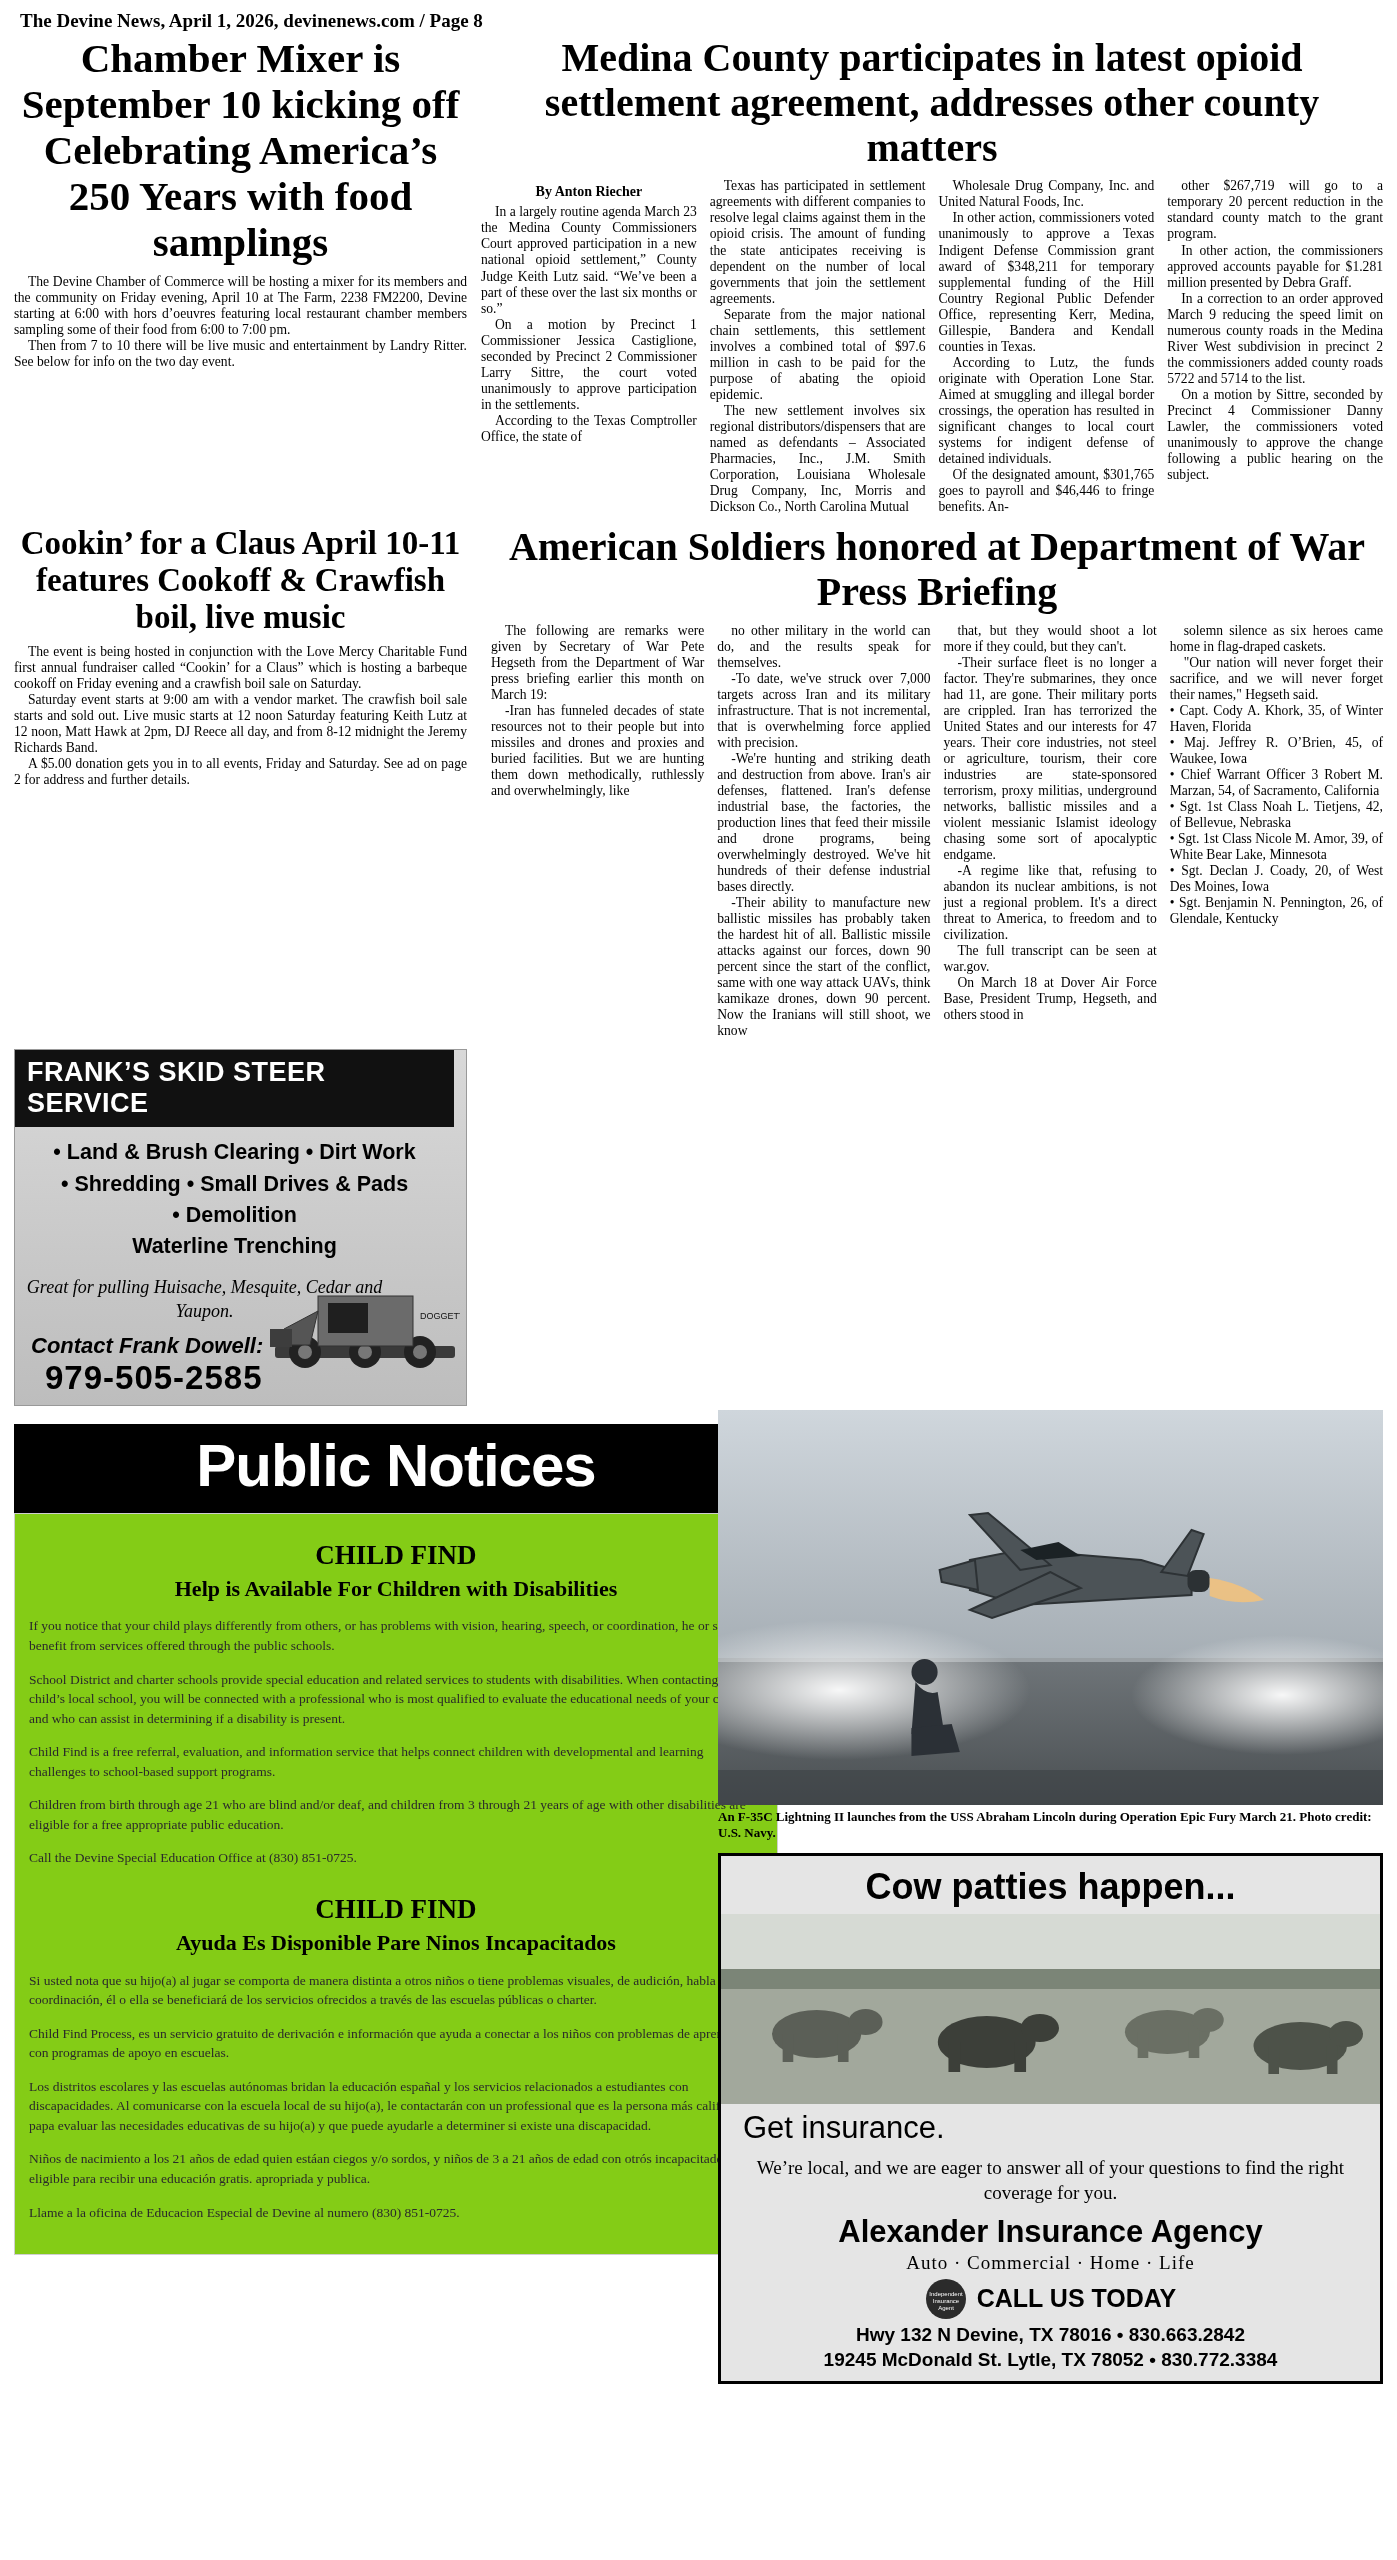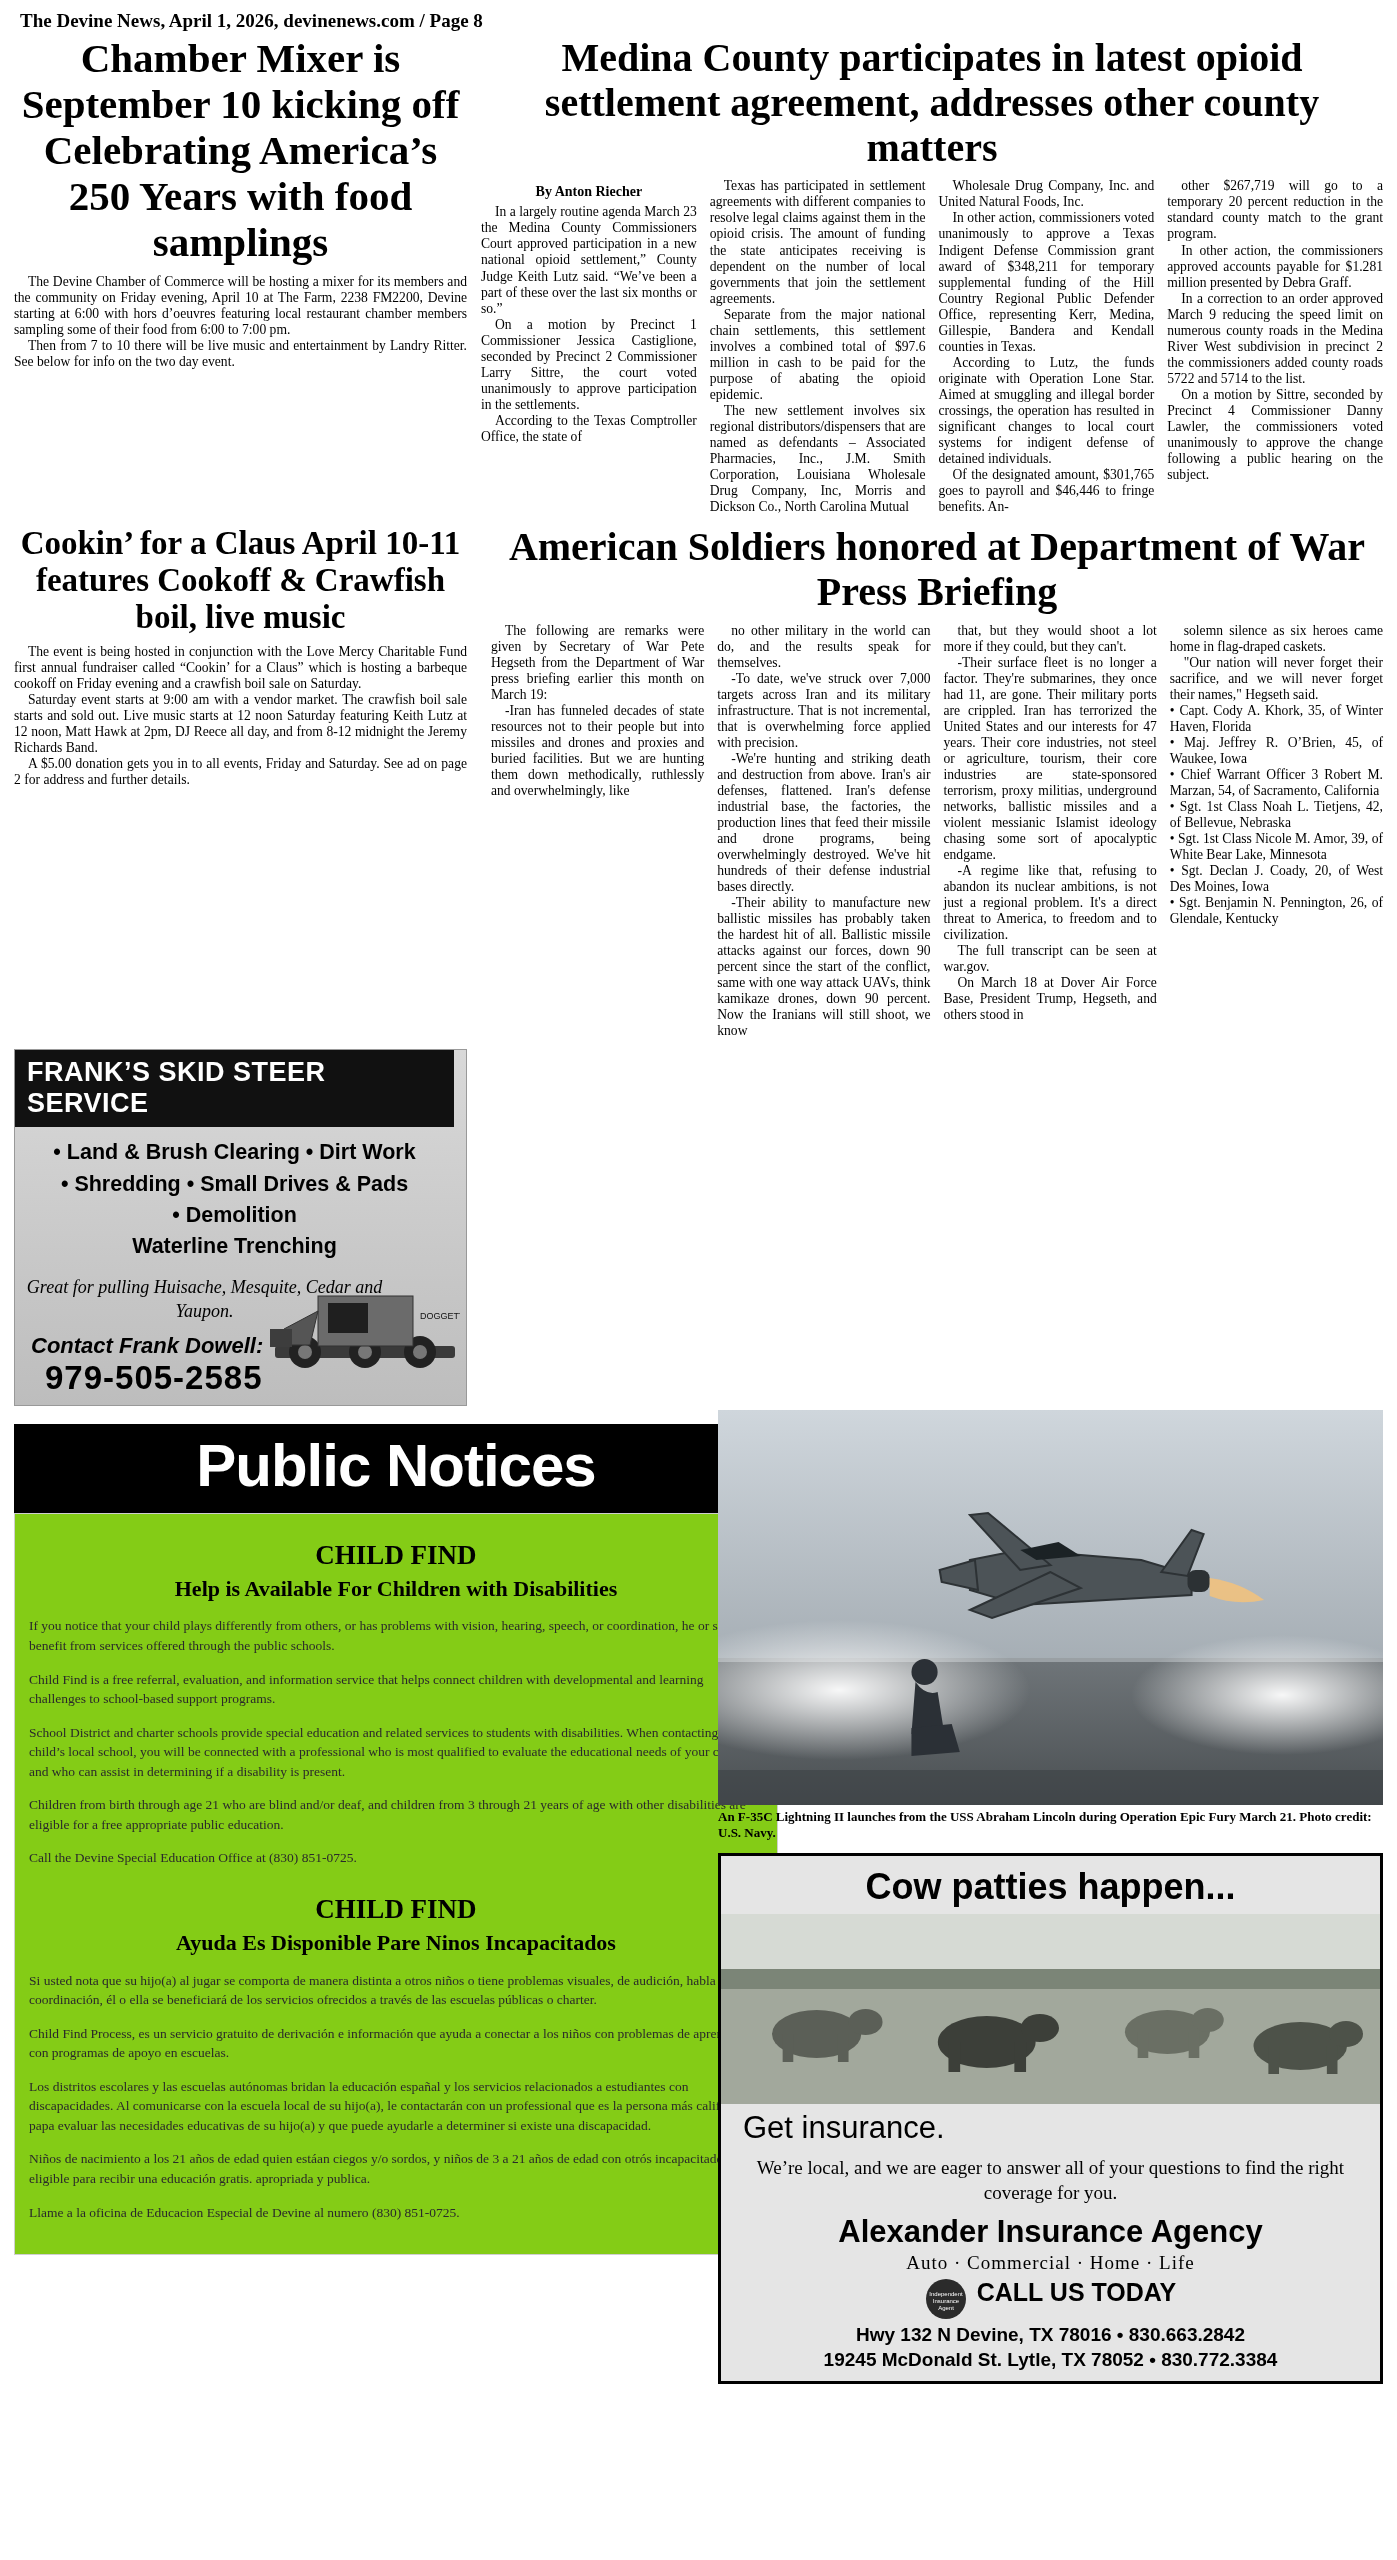--- a/index.html
+++ b/index.html
@@ -259,22 +259,22 @@
 
   <div class="bot">
 
     <div class="bot-left">
       <div class="pn-wrap">
         <div class="pn-title">Public Notices</div>
         <div class="pn-box">
           <div class="pn-h">CHILD FIND</div>
           <div class="pn-sub">Help is Available For Children with Disabilities</div>
           <p class="pn-p">If you notice that your child plays differently from others, or has problems with vision, hearing, speech, or coordination, he or she may benefit from services offered through the public schools.</p>
+          <p class="pn-p">School District and charter schools provide special education and related services to students with disabilities. When contacting your child’s local school, you will be connected with a professional who is most qualified to evaluate the educational needs of your child, and who can assist in determining if a disability is present.</p>
           <p class="pn-p">Child Find is a free referral, evaluation, and information service that helps connect children with developmental and learning challenges to school-based support programs.</p>
-          <p class="pn-p">School District and charter schools provide special education and related services to students with disabilities. When contacting your child’s local school, you will be connected with a professional who is most qualified to evaluate the educational needs of your child, and who can assist in determining if a disability is present.</p>
           <p class="pn-p">Children from birth through age 21 who are blind and/or deaf, and children from 3 through 21 years of age with other disabilities are eligible for a free appropriate public education.</p>
           <p class="pn-p">Call the Devine Special Education Office at (830) 851-0725.</p>
 
           <div class="pn-h" style="margin-top:26px;">CHILD FIND</div>
           <div class="pn-sub">Ayuda Es Disponible Pare Ninos Incapacitados</div>
           <p class="pn-p">Si usted nota que su hijo(a) al jugar se comporta de manera distinta a otros niños o tiene problemas visuales, de audición, habla o de coordinación, él o ella se beneficiará de los servicios ofrecidos a través de las escuelas públicas o charter.</p>
           <p class="pn-p">Child Find Process, es un servicio gratuito de derivación e información que ayuda a conectar a los niños con problemas de aprendizaje con programas de apoyo en escuelas.</p>
           <p class="pn-p">Los distritos escolares y las escuelas autónomas bridan la educación españal y los servicios relacionados a estudiantes con discapacidades. Al comunicarse con la escuela local de su hijo(a), le contactarán con un professional que es la persona más calificada papa evaluar las necesidades educativas de su hijo(a) y que puede ayudarle a determiner si existe una discapacidad.</p>
           <p class="pn-p">Niños de nacimiento a los 21 años de edad quien estáan ciegos y/o sordos, y niños de 3 a 21 años de edad con otrós incapacitades son eligible para recibir una educación gratis. apropriada y publica.</p>
           <p class="pn-p">Llame a la oficina de Educacion Especial de Devine al numero (830) 851-0725.</p>
@@ -354,21 +354,21 @@
             <ellipse cx="545" cy="132" rx="44" ry="24"></ellipse>
               <rect x="515" y="132" width="10" height="28"></rect>
               <rect x="570" y="132" width="10" height="28"></rect>
             <ellipse cx="588" cy="120" rx="16" ry="13"></ellipse>
           </g>
         </svg>
         <div class="cow-getins">Get insurance.</div>
         <div class="cow-tag">We’re local, and we are eager to answer all of your questions to find the right coverage for you.</div>
         <div class="cow-agency">Alexander Insurance Agency</div>
         <div class="cow-types">Auto · Commercial · Home · Life</div>
-        <div style="display:flex;justify-content:center;gap:10px;">
+        <div style="display:flex;align-items:center;justify-content:center;gap:10px;">
           <svg width="42" height="42" viewBox="0 0 42 42" class="cow-logo">
             <circle cx="21" cy="21" r="20" fill="#2b2b2b"></circle>
             <text x="21" y="18" font-size="6" fill="#fff" text-anchor="middle" font-family="Liberation Sans, sans-serif">Independent</text>
             <text x="21" y="25" font-size="6" fill="#fff" text-anchor="middle" font-family="Liberation Sans, sans-serif">Insurance</text>
             <text x="21" y="32" font-size="6" fill="#fff" text-anchor="middle" font-family="Liberation Sans, sans-serif">Agent</text>
           </svg>
           <div class="cow-call">CALL US TODAY</div>
         </div>
         <div class="cow-addr">
           <div>Hwy 132 N  Devine, TX 78016 • 830.663.2842</div>

